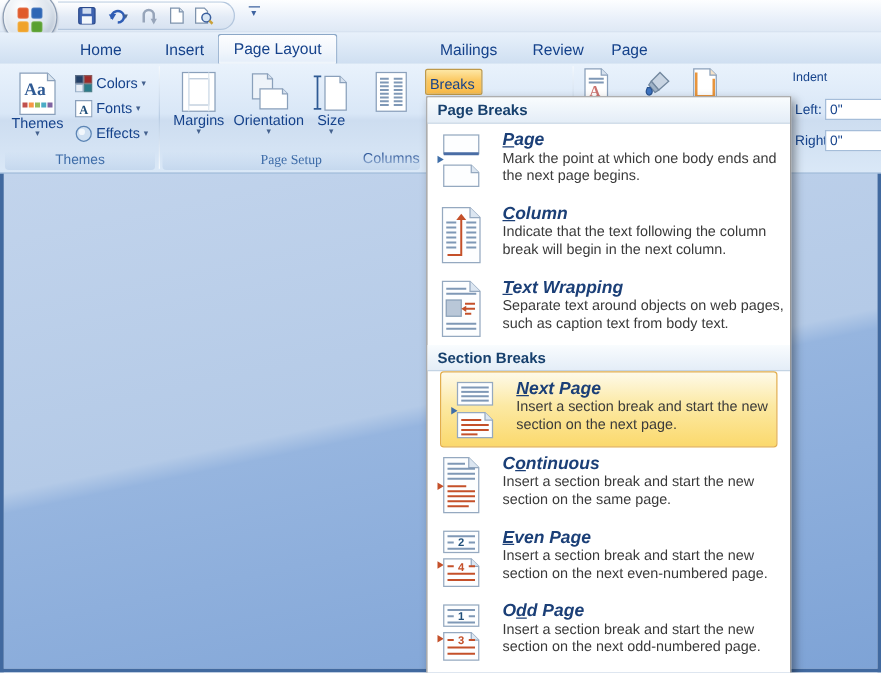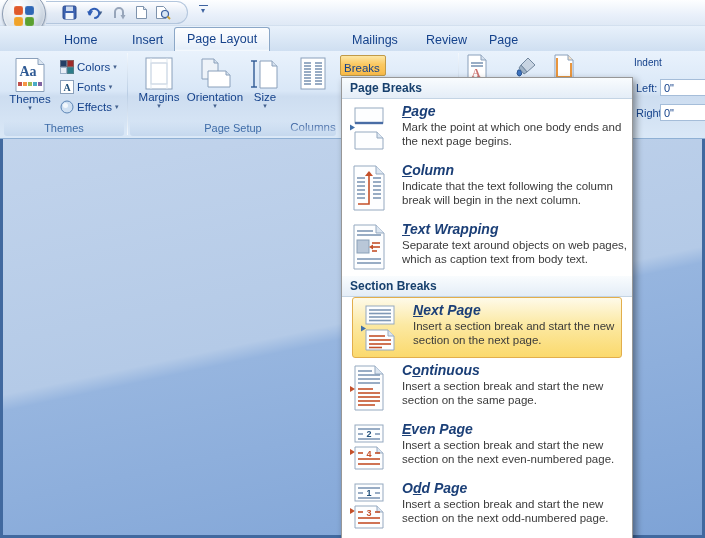--- a/index.html
+++ b/index.html
@@ -252,21 +252,21 @@
     <div class="breaks-btn">
       <svg width="16" height="14" viewBox="0 0 16 14">
         <rect x="2" y="0.5" width="12" height="5" fill="#fff" stroke="#8aa0bb"></rect>
         <line x1="2" y1="5.5" x2="14" y2="5.5" stroke="#2f5a94" stroke-width="1.6"></line>
         <polygon points="0,5 3,7 0,9" fill="#2f5a94"></polygon>
         <rect x="2" y="8.5" width="12" height="5" fill="#fff" stroke="#8aa0bb"></rect>
       </svg>
       <span>Breaks</span>
       <span class="caret">▾</span>
     </div>
-    <div class="group-label" style="left:130px; top:70px; width:206px;">Page Setup</div>
+    <div class="group-label" style="left:130px; top:70px; width:206px;font-family:Liberation Serif, serif;">Page Setup</div>
 
     <div class="iconbtn" style="left:463px;">
       <svg width="22" height="26" viewBox="0 0 22 26">
         <path d="M2,1 h13 l5,5 v19 h-18 z" fill="#fff" stroke="#8aa0bb"></path>
         <path d="M15,1 v5 h5" fill="#d6e1ee" stroke="#8aa0bb"></path>
         <g class="icon-line" stroke-width="1">
             <line x1="5" y1="9" x2="17" y2="9"></line>
             <line x1="5" y1="12" x2="17" y2="12"></line>
           </g>
         <text x="10" y="23" font-size="12" font-weight="bold" fill="#c0504d" opacity="0.8" text-anchor="middle" font-family="Liberation Serif,serif">A</text>
@@ -362,21 +362,21 @@
         <g class="icon-red" stroke-width="1.6">
           <line x1="23" y1="20" x2="31" y2="20"></line>
               <line x1="23" y1="24" x2="31" y2="24"></line>
               <line x1="23" y1="28" x2="28" y2="28"></line>
         </g>
         <polygon points="20,24 24,21.5 24,26.5" fill="#c4502a"></polygon>
       </svg>
         </div>
       <div class="mi-text">
         <div class="mi-title"><span></span><u>T</u><span>ext Wrapping</span></div>
-        <div class="mi-desc">Separate text around objects on web pages, which as caption text from body text.</div>
+        <div class="mi-desc">Separate text around objects on web pages, such as caption text from body text.</div>
       </div>
     </div>
 
     <div class="menu-header">Section Breaks</div>
 
     <div class="menu-item hl">
       <div class="mi-icon">
           <svg width="40" height="48" viewBox="0 0 40 48">
         <rect x="6" y="2" width="28" height="18" fill="#fdfeff" stroke="#95a9c0"></rect>
         <g class="icon-line" stroke-width="1.5">

